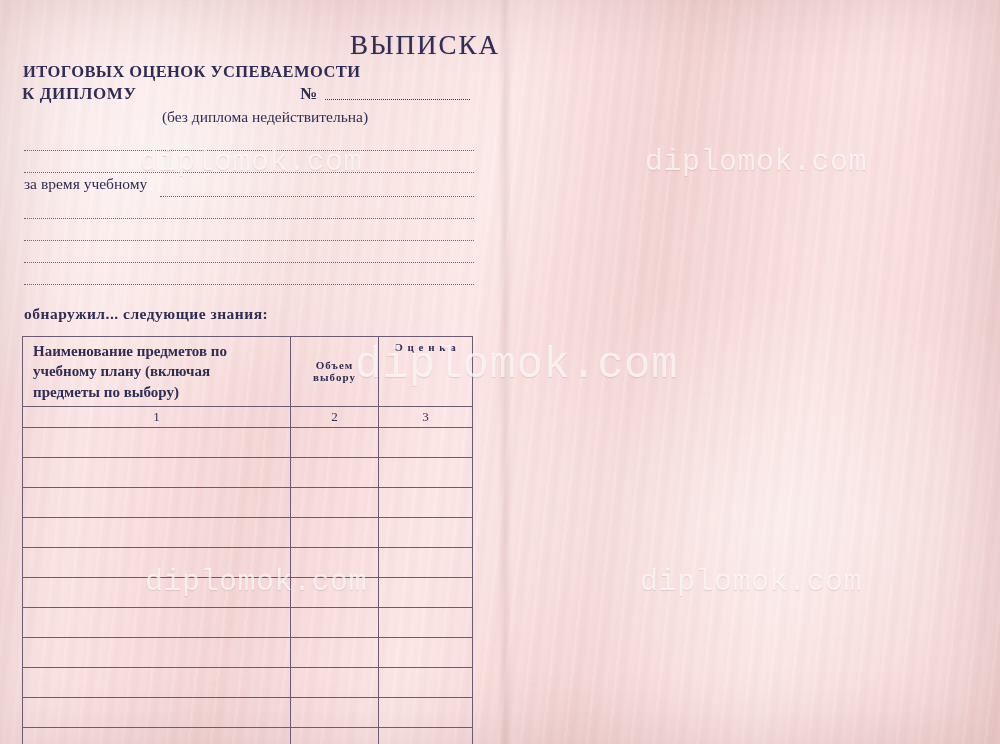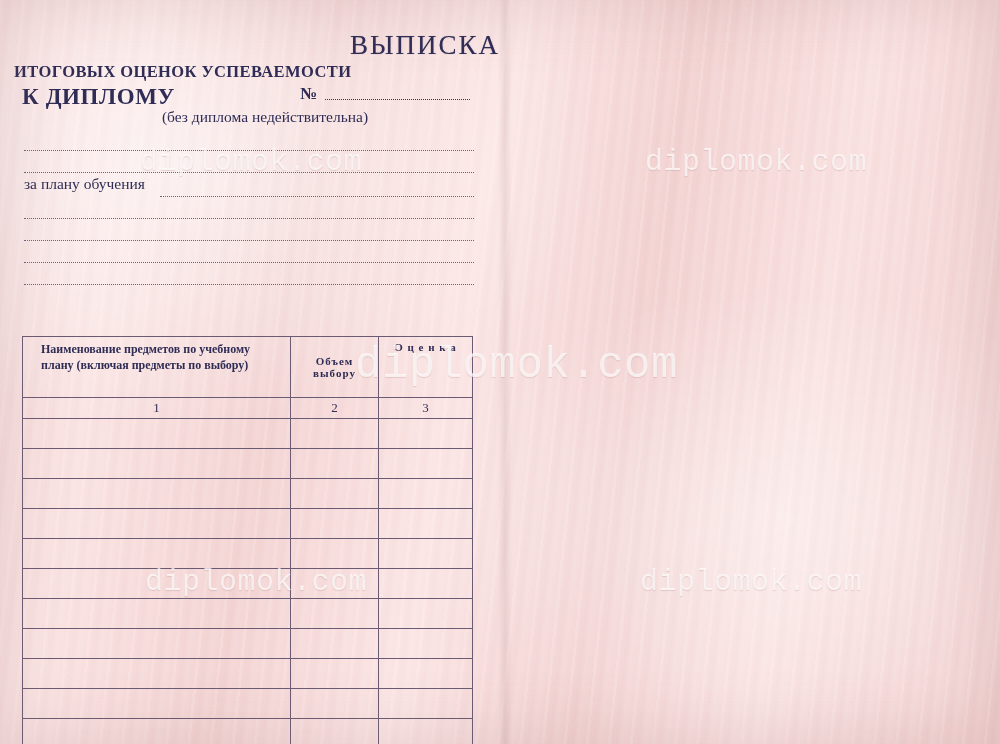--- a/index.html
+++ b/index.html
@@ -71,33 +71,33 @@
     text-align: right;
     font-size: 27px;
     letter-spacing: 2px;
     font-weight: normal;
     color: #2f2c55;
     text-shadow: 0 0 1px rgba(47,44,85,0.35);
     padding-left: 50px;
   }
   .title-sub {
     position: absolute;
-    left: 14px;
+    left: 23px;
     top: 62px;
     font-size: 16.5px;
     letter-spacing: 0.4px;
     font-weight: bold;
     color: #2f2c55;
     white-space: nowrap;
   }
   .title-diplom {
     position: absolute;
     left: 22px;
     top: 84px;
-    font-size: 23px;
+    font-size: 17px;
     letter-spacing: 0.6px;
     font-weight: bold;
     color: #2f2c55;
   }
   .num-label {
     position: absolute;
     left: 300px;
     top: 84px;
     font-size: 17px;
     font-weight: bold;
@@ -152,24 +152,24 @@
     border-collapse: collapse;
     table-layout: fixed;
   }
   .tbl td, .tbl th {
     border: 1px solid #6a5a72;
     padding: 0;
     color: #2f2c55;
     background: transparent;
   }
   .tbl .hdr-cell {
-    font-size: 12px;
+    font-size: 15px;
     font-weight: bold;
     line-height: 1.35;
-    padding: 4px 18px;
+    padding: 4px 10px;
     vertical-align: top;
     text-align: left;
   }
   .tbl .hdr-center {
     text-align: center;
     vertical-align: middle;
     font-size: 11px;
     font-weight: bold;
     letter-spacing: 1px;
     padding: 2px;
@@ -217,28 +217,29 @@
     <div class="title-main">ВЫПИСКА</div>
     <div class="title-sub">ИТОГОВЫХ ОЦЕНОК  УСПЕВАЕМОСТИ</div>
     <div class="title-diplom">К ДИПЛОМУ</div>
     <div class="num-label">№</div>
     <div class="num-dots"></div>
     <div class="title-note">(без диплома недействительна)</div>
 
     <div class="dline" style="left:24px; top:150px; width:450px;"></div>
     <div class="dline" style="left:24px; top:172px; width:450px;"></div>
 
-    <div class="label-za">за плану обучения</div>
+    <div class="label-za">за время учебному</div>
     <div class="dline" style="left:160px; top:196px; width:314px;"></div>
 
     <div class="dline" style="left:24px; top:218px; width:450px;"></div>
     <div class="dline" style="left:24px; top:240px; width:450px;"></div>
     <div class="dline" style="left:24px; top:262px; width:450px;"></div>
     <div class="dline" style="left:24px; top:284px; width:450px;"></div>
 
+    <div class="label-obnaruzhil">обнаружил...  следующие  знания:</div>
 
     <table class="tbl" id="left-table">
       <colgroup>
         <col style="width:268px">
         <col style="width:88px">
         <col style="width:94px">
       </colgroup>
       <thead>
         <tr>
           <th class="hdr-cell" style="height:52px;">Наименование предметов по учебному плану (включая предметы по выбору)</th>

